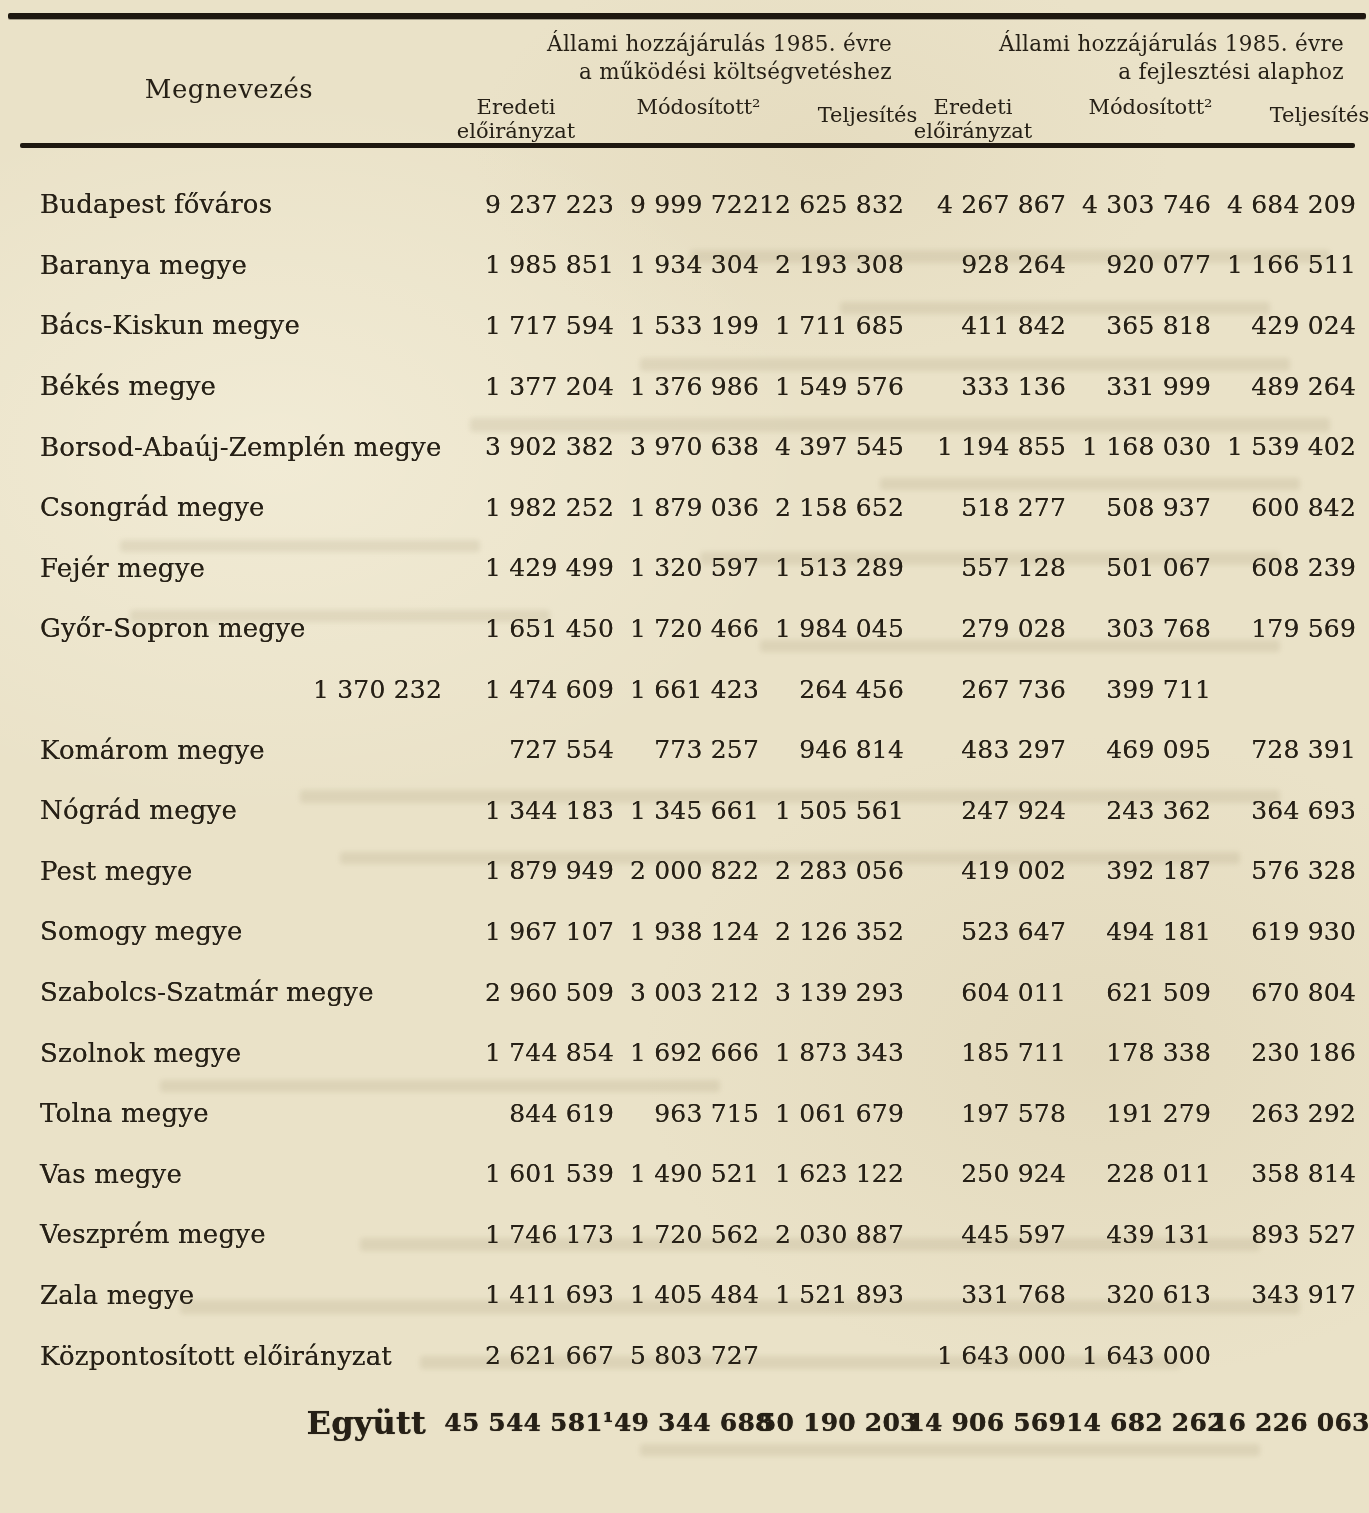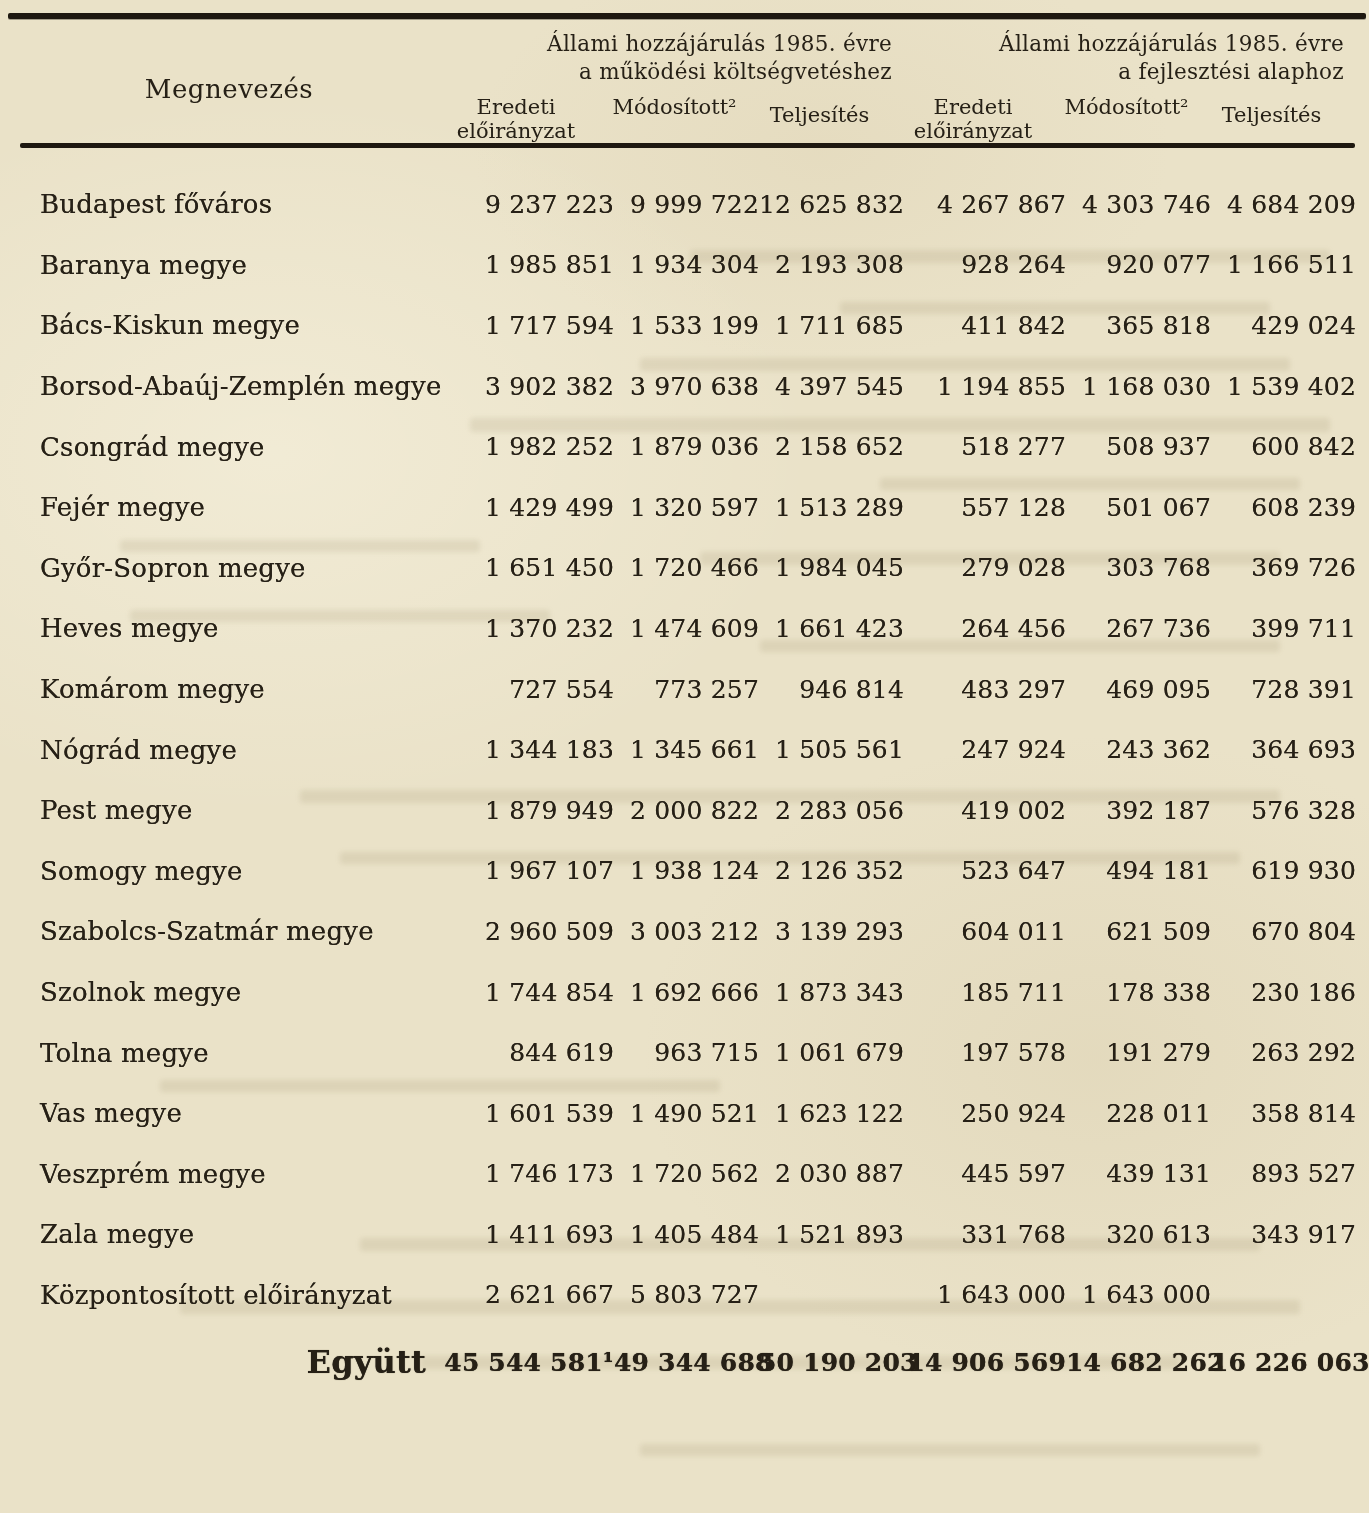--- a/index.html
+++ b/index.html
@@ -23,21 +23,21 @@
   .rule-mid{position:absolute;top:143px;left:20px;right:14px;height:5px;}
   
   .ghost{position:absolute;background:rgba(122,103,66,.12);filter:blur(2.5px);border-radius:4px;pointer-events:none;}
   
   .thead{position:absolute;top:22px;left:0;right:0;padding:0 25px 0 28px;
     display:grid;grid-template-columns:402px 462px 452px;}
   .meg{align-self:center;text-align:center;font-size:26px;letter-spacing:.5px;
     transform:translateY(6px);}
   .group{text-align:center;}
   .gtitle{font-size:21.5px;line-height:1.3;margin-top:8px;letter-spacing:.3px;text-align:right;}
-  .subrow{display:grid;margin-top:9px;}
+  .subrow{display:grid;margin-top:9px;gap:24px;}
   .subrow.g1{grid-template-columns:172px 145px 145px;}
   .subrow.g2{grid-template-columns:162px 145px 145px;}
   .sub{font-size:21px;text-align:center;line-height:1.15;}
   .sub.eredeti{width:132px;margin:0 auto;}
   .sub.telj{margin-top:8px;}
   
   .tbody{position:absolute;top:148px;left:0;right:0;padding-top:26px;}
   .trow{display:grid;grid-template-columns:402px 172px 145px 145px 162px 145px 145px;
     height:60.6px;align-items:center;padding-left:40px;}
   .cell{white-space:nowrap;}
@@ -128,20 +128,29 @@
       <div class="trow">
     <div class="cell label">Bács-Kiskun megye</div>
     <div class="cell num">1 717 594</div>
     <div class="cell num">1 533 199</div>
     <div class="cell num">1 711 685</div>
     <div class="cell num">411 842</div>
     <div class="cell num">365 818</div>
     <div class="cell num">429 024</div>
   </div>
       <div class="trow">
+    <div class="cell label">Békés megye</div>
+    <div class="cell num">1 377 204</div>
+    <div class="cell num">1 376 986</div>
+    <div class="cell num">1 549 576</div>
+    <div class="cell num">333 136</div>
+    <div class="cell num">331 999</div>
+    <div class="cell num">489 264</div>
+  </div>
+      <div class="trow">
     <div class="cell label">Borsod-Abaúj-Zemplén megye</div>
     <div class="cell num">3 902 382</div>
     <div class="cell num">3 970 638</div>
     <div class="cell num">4 397 545</div>
     <div class="cell num">1 194 855</div>
     <div class="cell num">1 168 030</div>
     <div class="cell num">1 539 402</div>
   </div>
       <div class="trow">
     <div class="cell label">Csongrád megye</div>
@@ -161,24 +170,23 @@
     <div class="cell num">501 067</div>
     <div class="cell num">608 239</div>
   </div>
       <div class="trow">
     <div class="cell label">Győr-Sopron megye</div>
     <div class="cell num">1 651 450</div>
     <div class="cell num">1 720 466</div>
     <div class="cell num">1 984 045</div>
     <div class="cell num">279 028</div>
     <div class="cell num">303 768</div>
-    <div class="cell num">369 726</div>
-  </div>
-      <div class="trow">
-    <div class="cell label">Heves megye</div>
+    <div class="cell num">179 569</div>
+  </div>
+      <div class="trow">
     <div class="cell num">1 370 232</div>
     <div class="cell num">1 474 609</div>
     <div class="cell num">1 661 423</div>
     <div class="cell num">264 456</div>
     <div class="cell num">267 736</div>
     <div class="cell num">399 711</div>
   </div>
       <div class="trow">
     <div class="cell label">Komárom megye</div>
     <div class="cell num">727 554</div>

